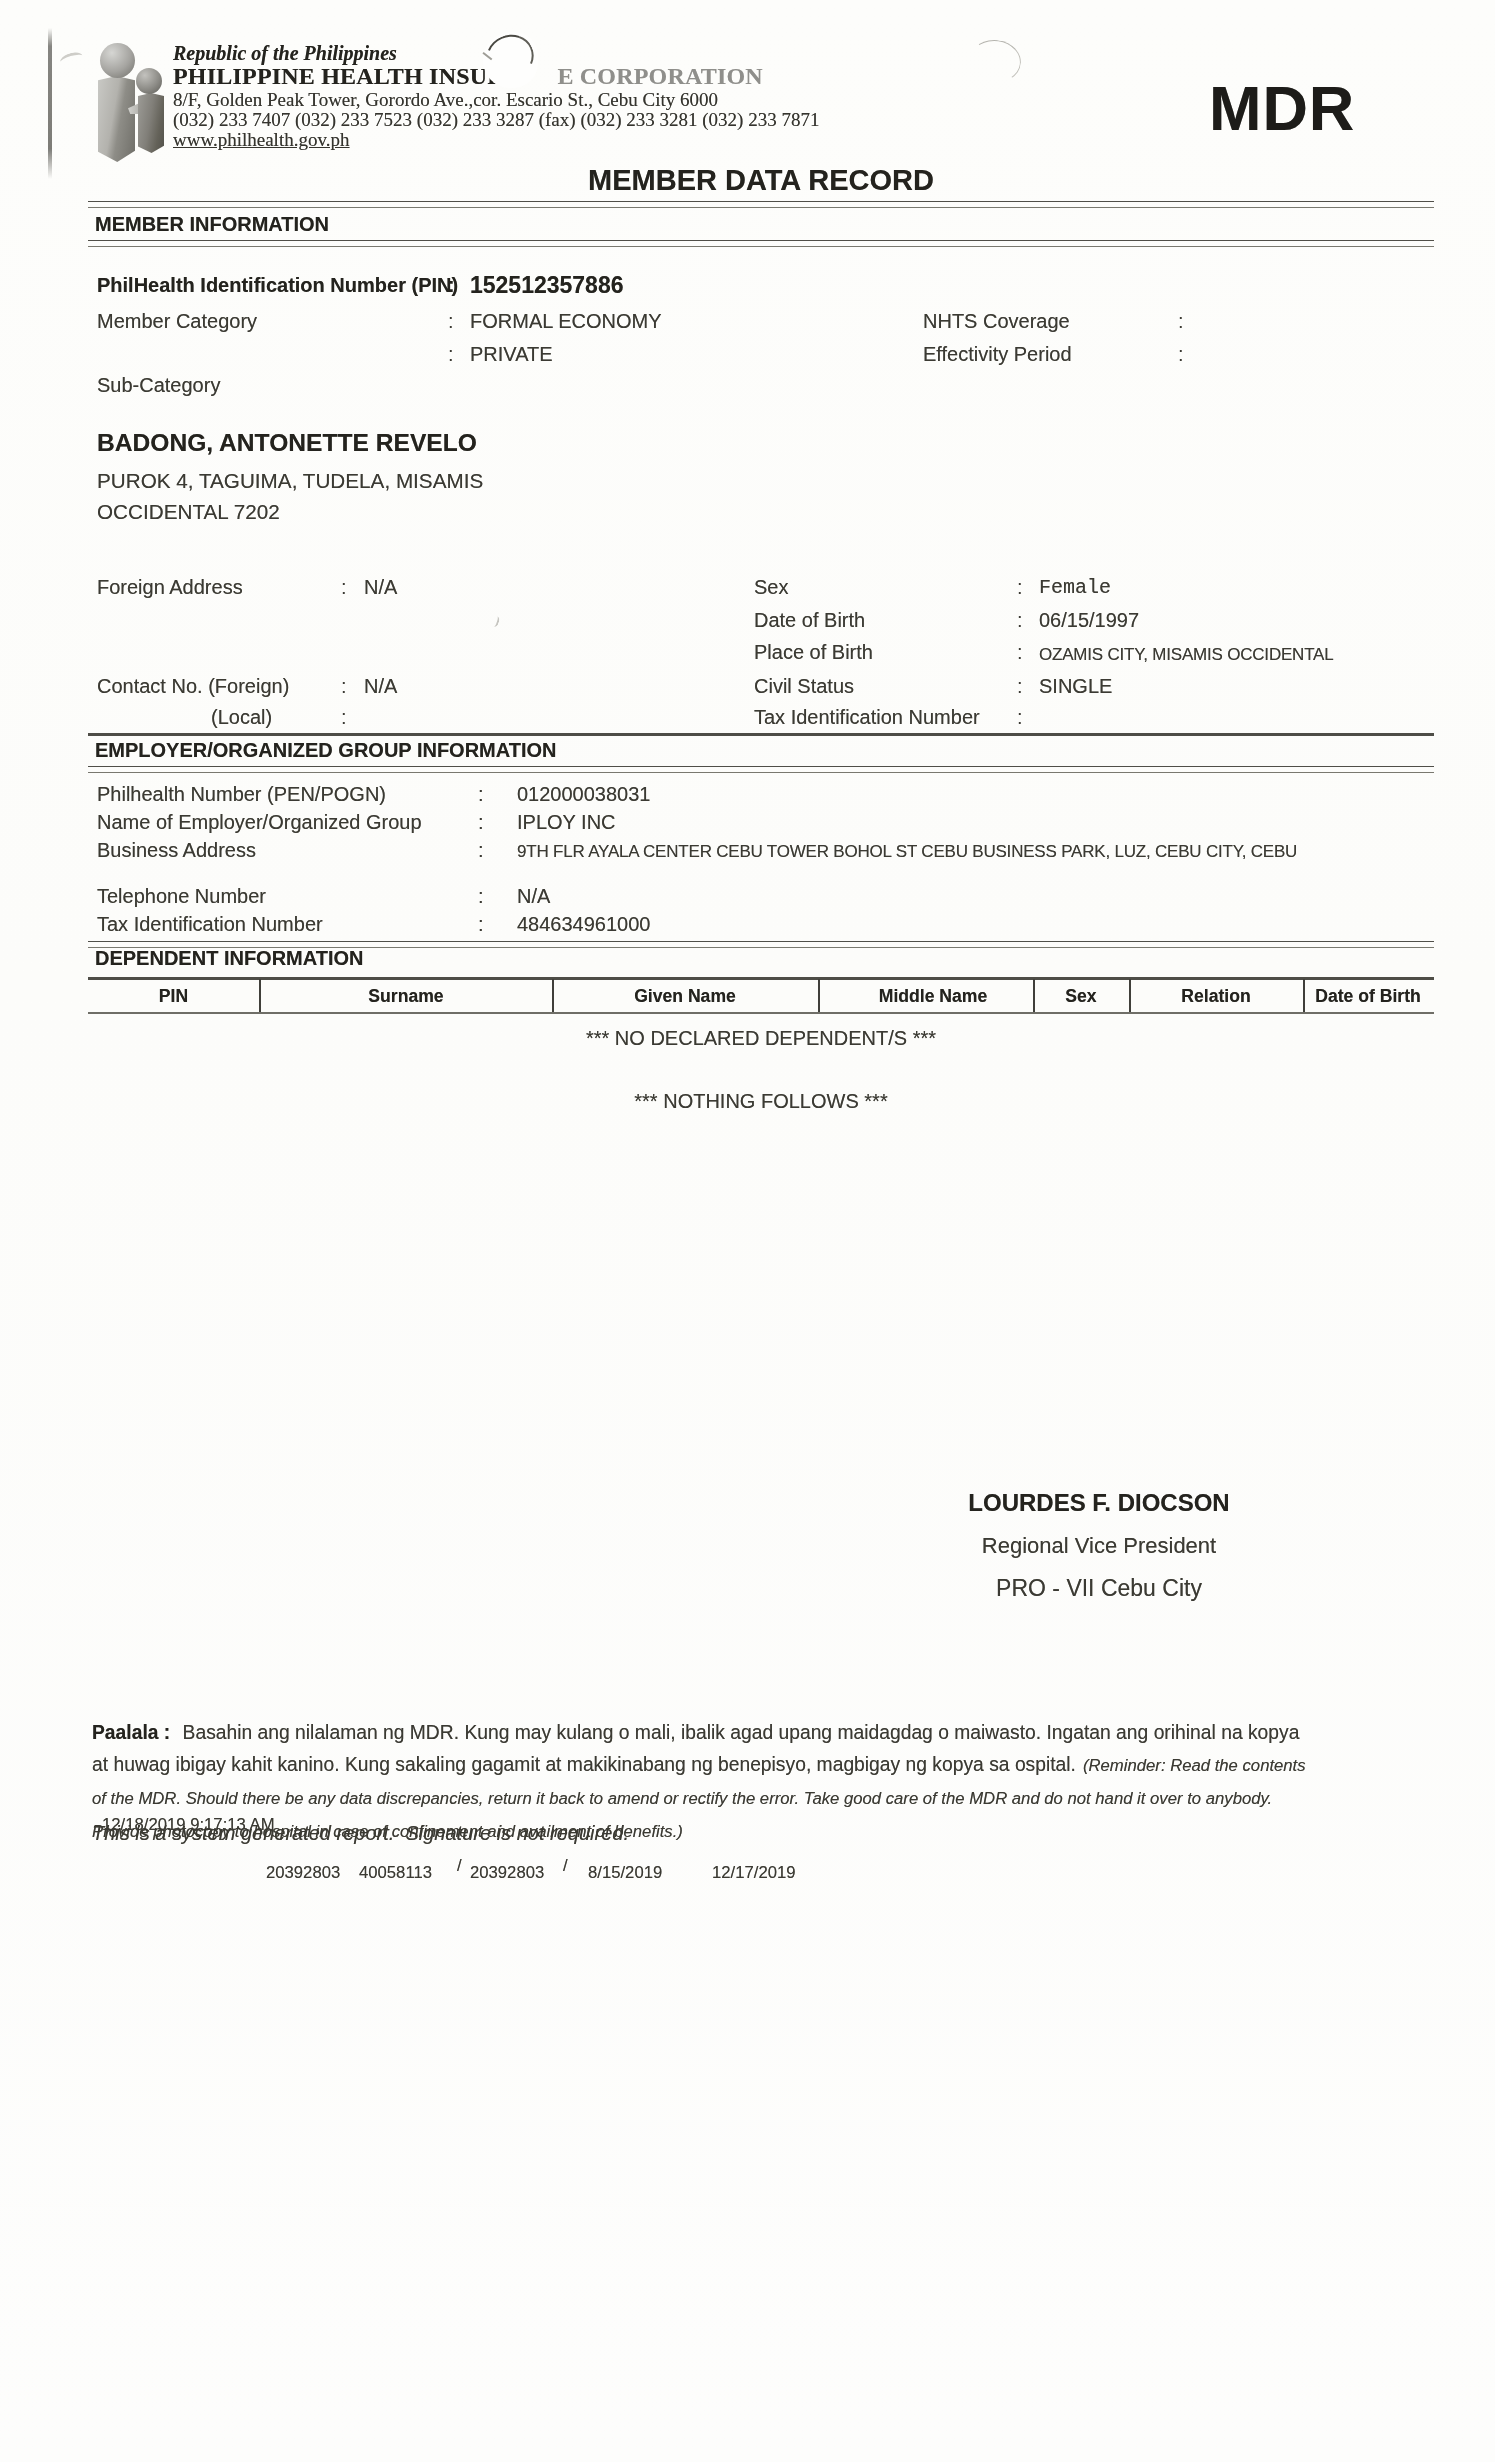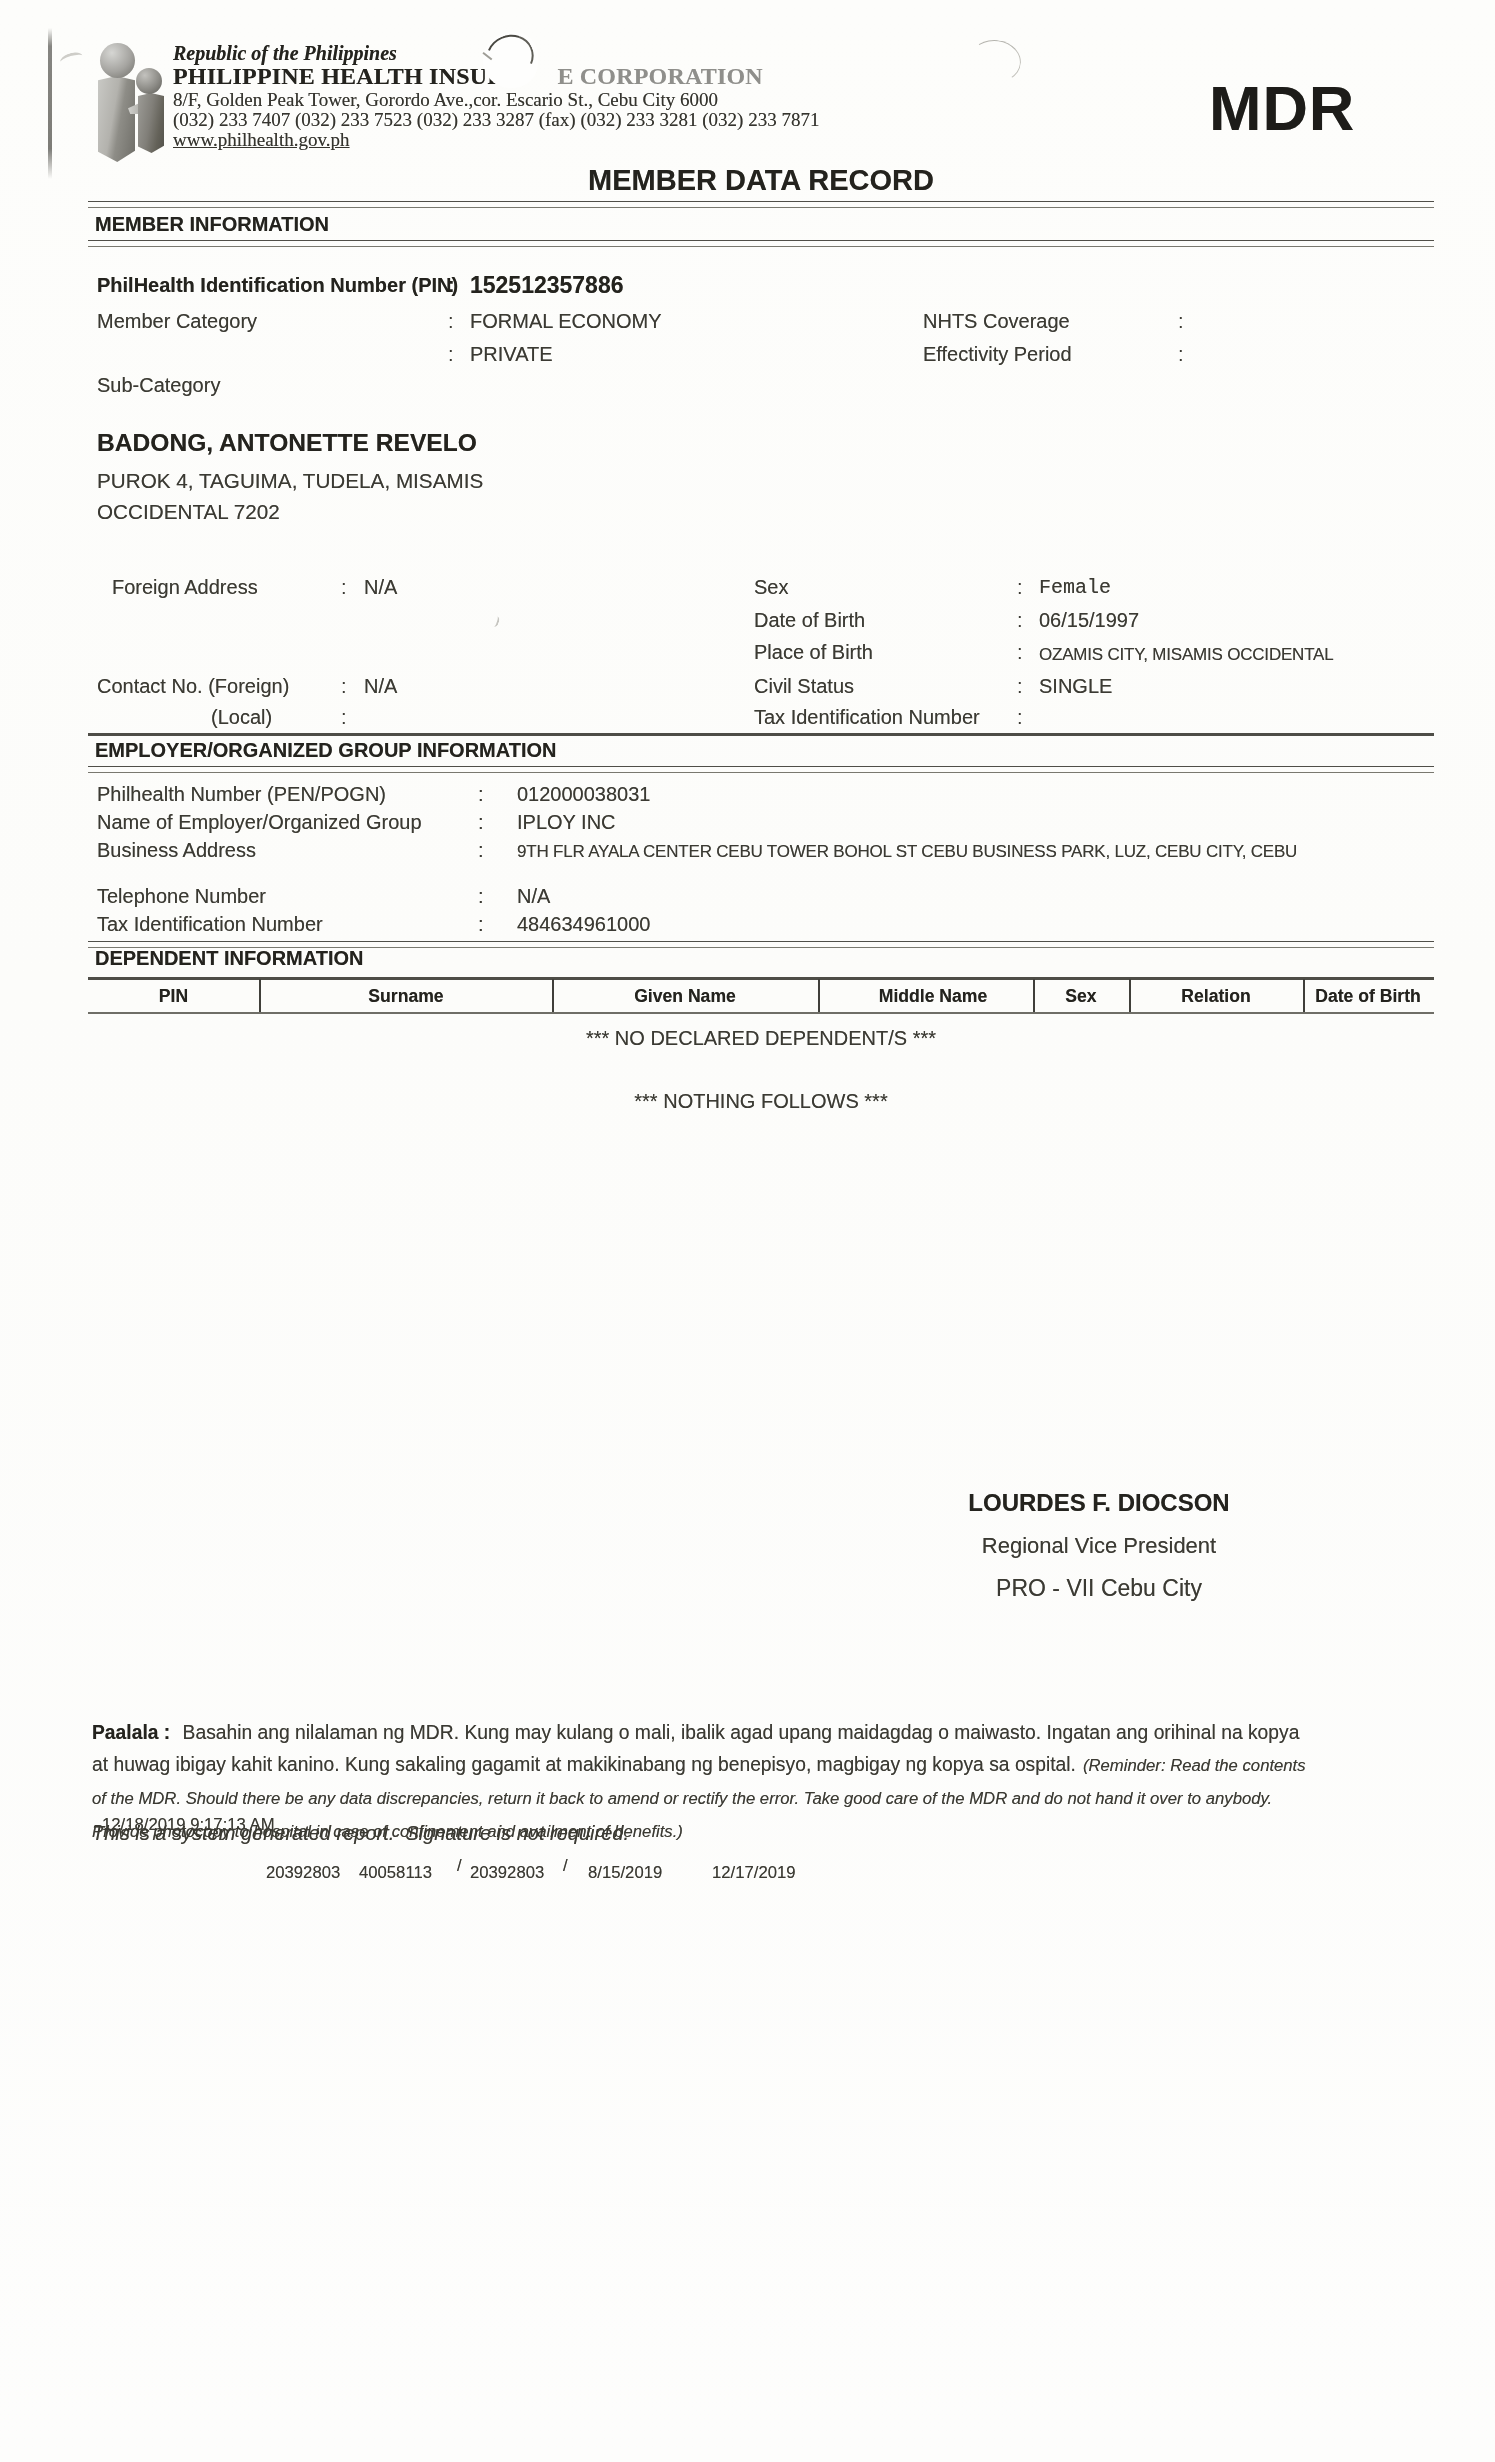--- a/index.html
+++ b/index.html
@@ -115,21 +115,21 @@
   <div class="abs lbl colon" style="left:448px; top:343px;"></div>
   <div class="abs val soft" style="left:470px; top:343px;">PRIVATE</div>
   <div class="abs lbl soft" style="left:923px; top:343px;">Effectivity Period</div>
   <div class="abs lbl colon" style="left:1178px; top:343px;"></div>
   <div class="abs val soft" style="left:1201px; top:343px;"></div>
 
   <div class="abs b soft" style="left:97px; top:429px; font-size:24.6px;">BADONG, ANTONETTE REVELO</div>
   <div class="abs soft" style="left:97px; top:469px; font-size:20.7px;">PUROK 4, TAGUIMA, TUDELA, MISAMIS</div>
   <div class="abs soft" style="left:97px; top:500px; font-size:20.7px;">OCCIDENTAL 7202</div>
 
-  <div class="abs lbl soft" style="left:112px; top:576px;">Foreign Address</div>
+  <div class="abs lbl soft" style="left:97px; top:576px;">Foreign Address</div>
   <div class="abs lbl colon" style="left:341px; top:576px;"></div>
   <div class="abs val soft" style="left:364px; top:576px;">N/A</div>
   <div class="abs lbl soft" style="left:754px; top:576px;">Sex</div>
   <div class="abs lbl colon" style="left:1017px; top:576px;"></div>
   <div class="abs val soft" style="left:1039px; top:576px;font-family:Liberation Mono, monospace;">Female</div>
 
   <div class="abs lbl soft" style="left:754px; top:609px;">Date of Birth</div>
   <div class="abs lbl colon" style="left:1017px; top:609px;"></div>
   <div class="abs val soft" style="left:1039px; top:609px;">06/15/1997</div>
 

